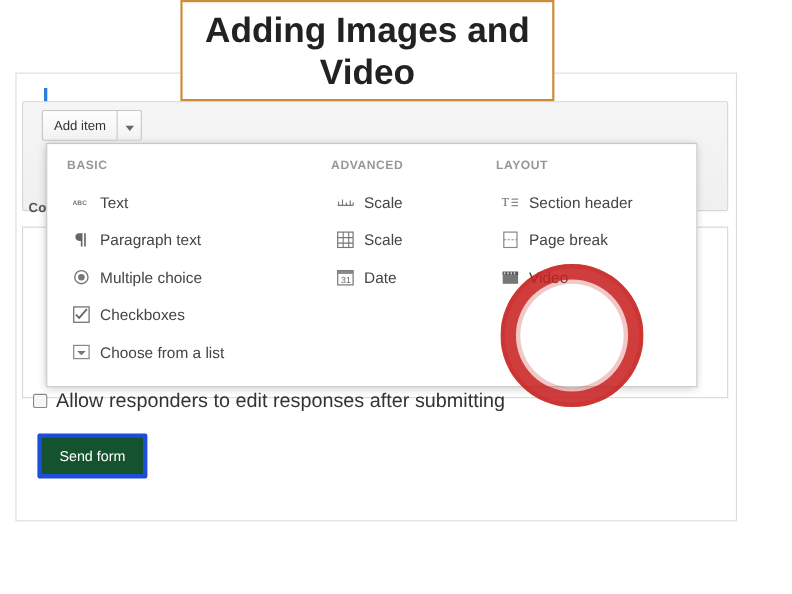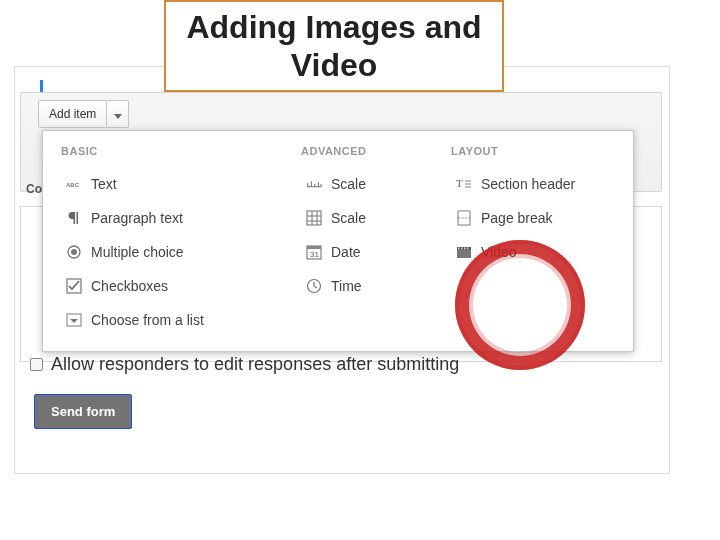--- a/index.html
+++ b/index.html
@@ -119,25 +119,25 @@
     color: #333;
     font-size: 18px;
   }
   .allow-row .cb {
     width: 13px; height: 13px; border:1px solid #888; background:#f7f7f7; border-radius:2px;
   }
   .send-btn {
     position: absolute;
     top: 394px;
     left: 34px;
-    background: #737373;
+    background: #14532d;
     color: #fff;
-    font-weight: bold;
+    font-weight: normal;
     font-size: 13px;
-    border: 1px solid #1d4ed8;
+    border: 4px solid #1d4ed8;
     padding: 9px 16px;
     border-radius: 2px;
     cursor: pointer;
     z-index: 4;
   }
 
   
   .panel {
     position: absolute;
     top: 130px;
@@ -313,29 +313,20 @@
       <span class="ic">
         <svg viewBox="0 0 16 16">
             <rect x="1" y="2" width="14" height="13" fill="none" stroke="#777" stroke-width="1.1"></rect>
             <rect x="1" y="2" width="14" height="3" fill="#888"></rect>
             <text x="4" y="13" font-size="8" fill="#666" font-family="Arial">31</text>
           </svg>
       </span>
       <span>Date</span>
     </div>
 
-    <div class="item">
-      <span class="ic">
-        <svg viewBox="0 0 16 16">
-            <circle cx="8" cy="8" r="6.5" fill="none" stroke="#777" stroke-width="1.2"></circle>
-            <path d="M8 4v4l3 2" stroke="#777" stroke-width="1.3" fill="none"></path>
-          </svg>
-      </span>
-      <span>Time</span>
-    </div>
   </div>
 
   <div class="col layout">
     <h4>LAYOUT</h4>
 
     <div class="item">
       <span class="ic">
         <svg viewBox="0 0 16 16">
             <text x="0" y="11" font-size="11" font-family="Georgia,serif" fill="#666">T</text>
             <path d="M9 5h6M9 8h6M9 11h6" stroke="#888" stroke-width="1.2"></path>

